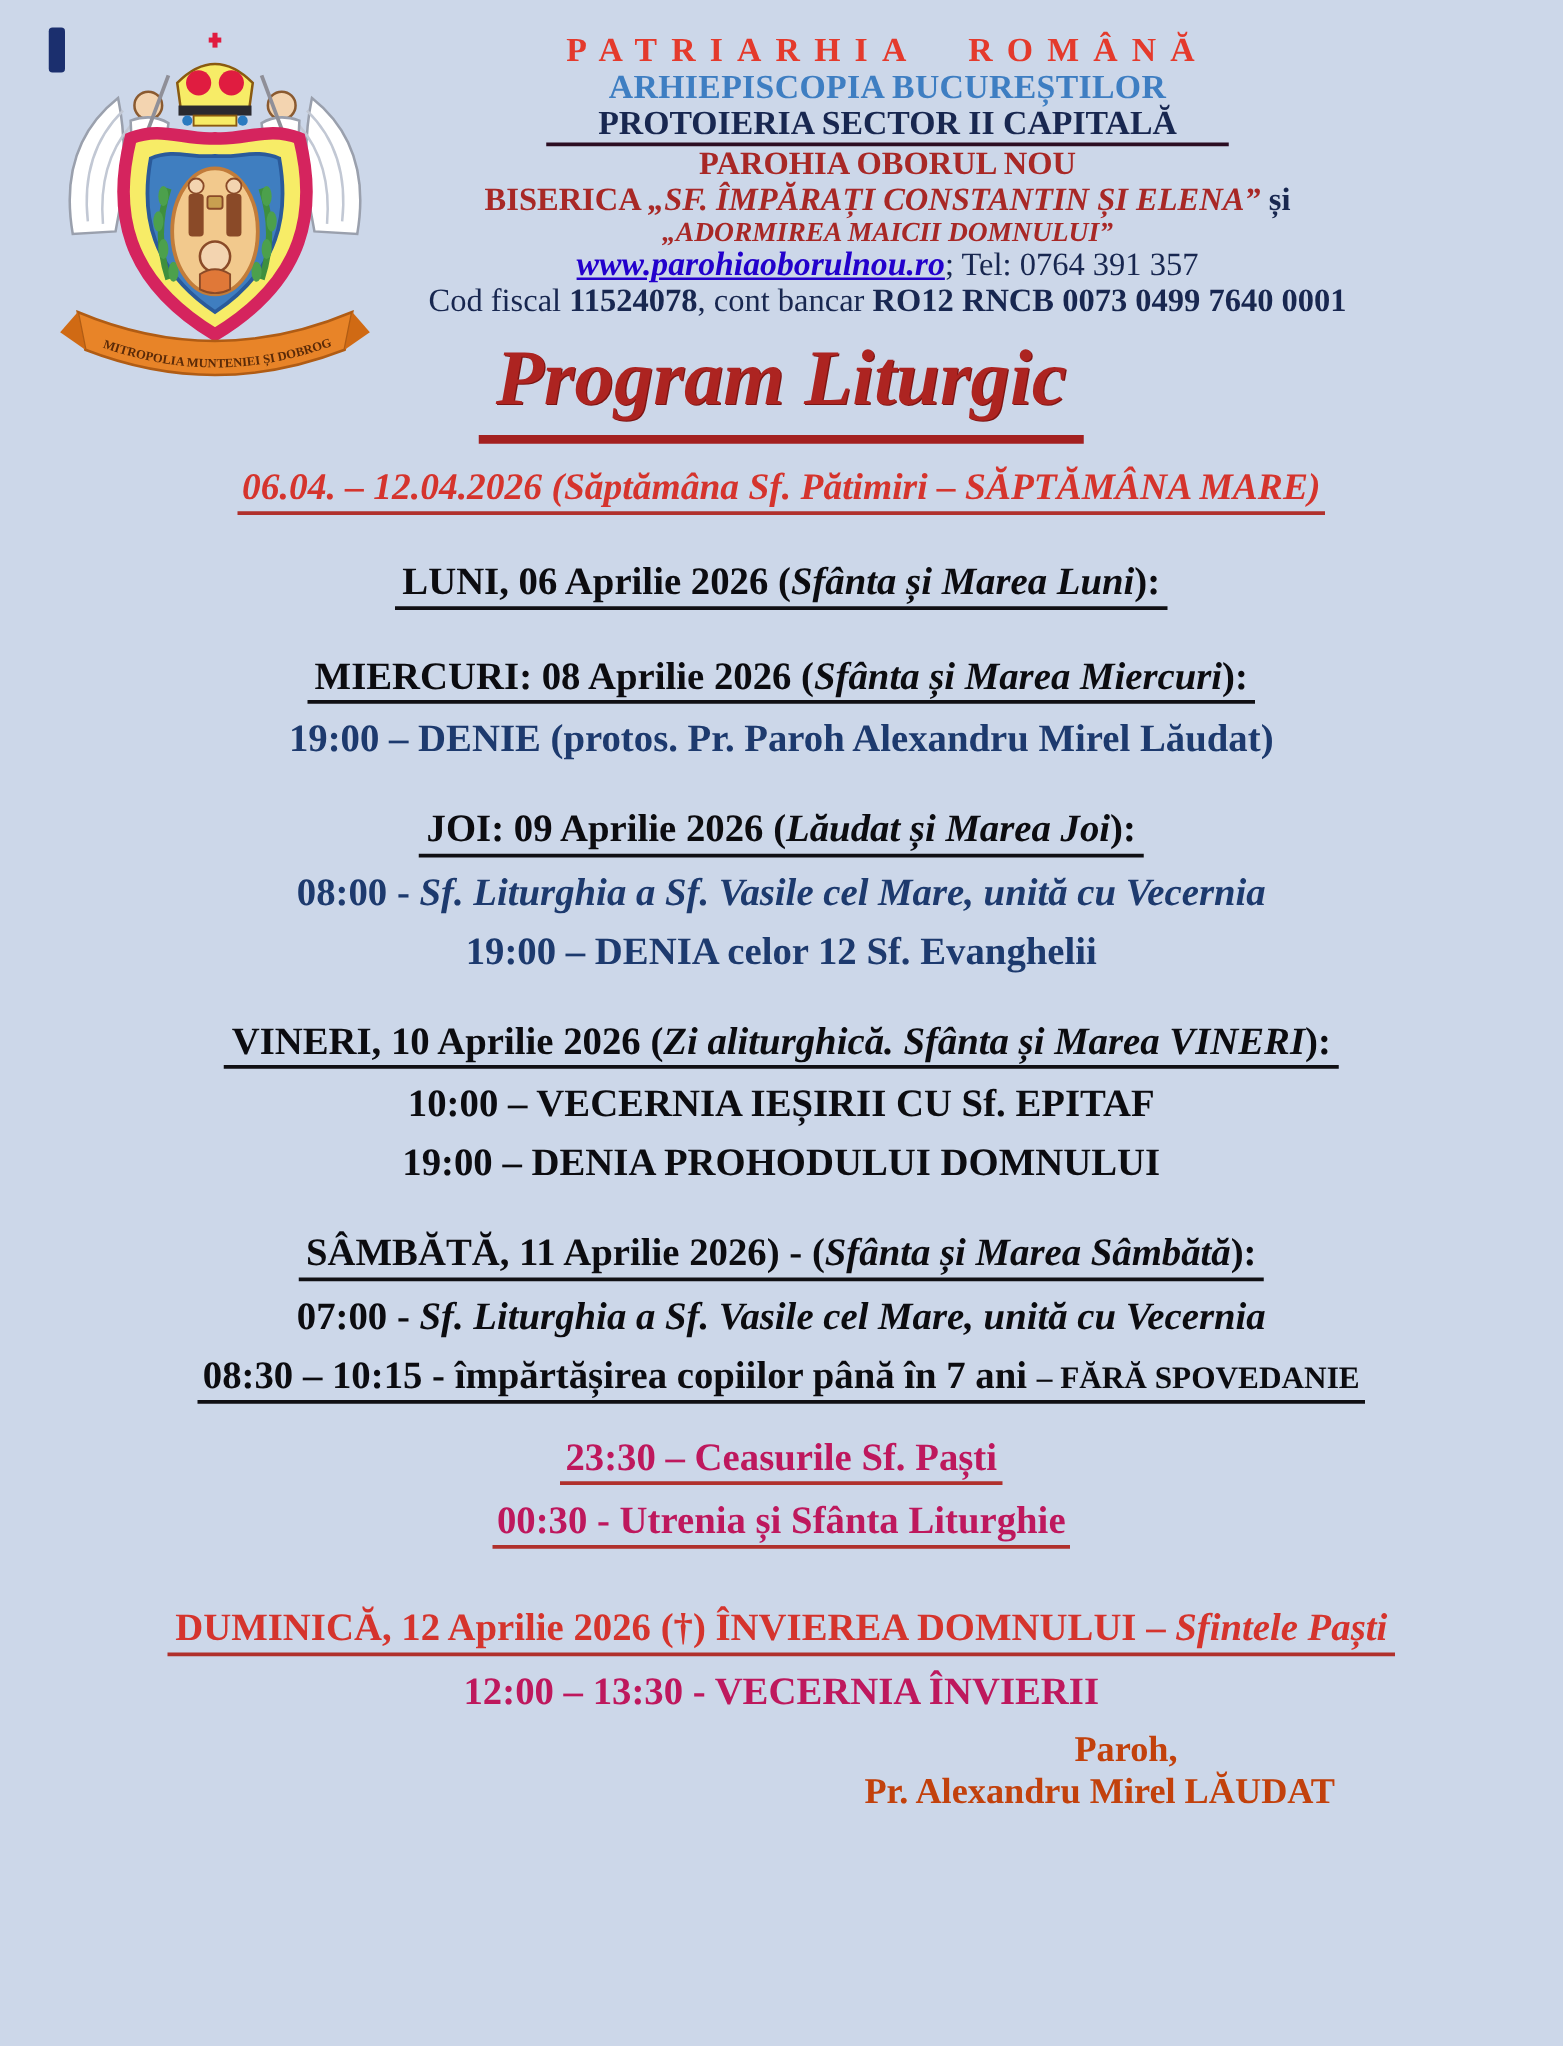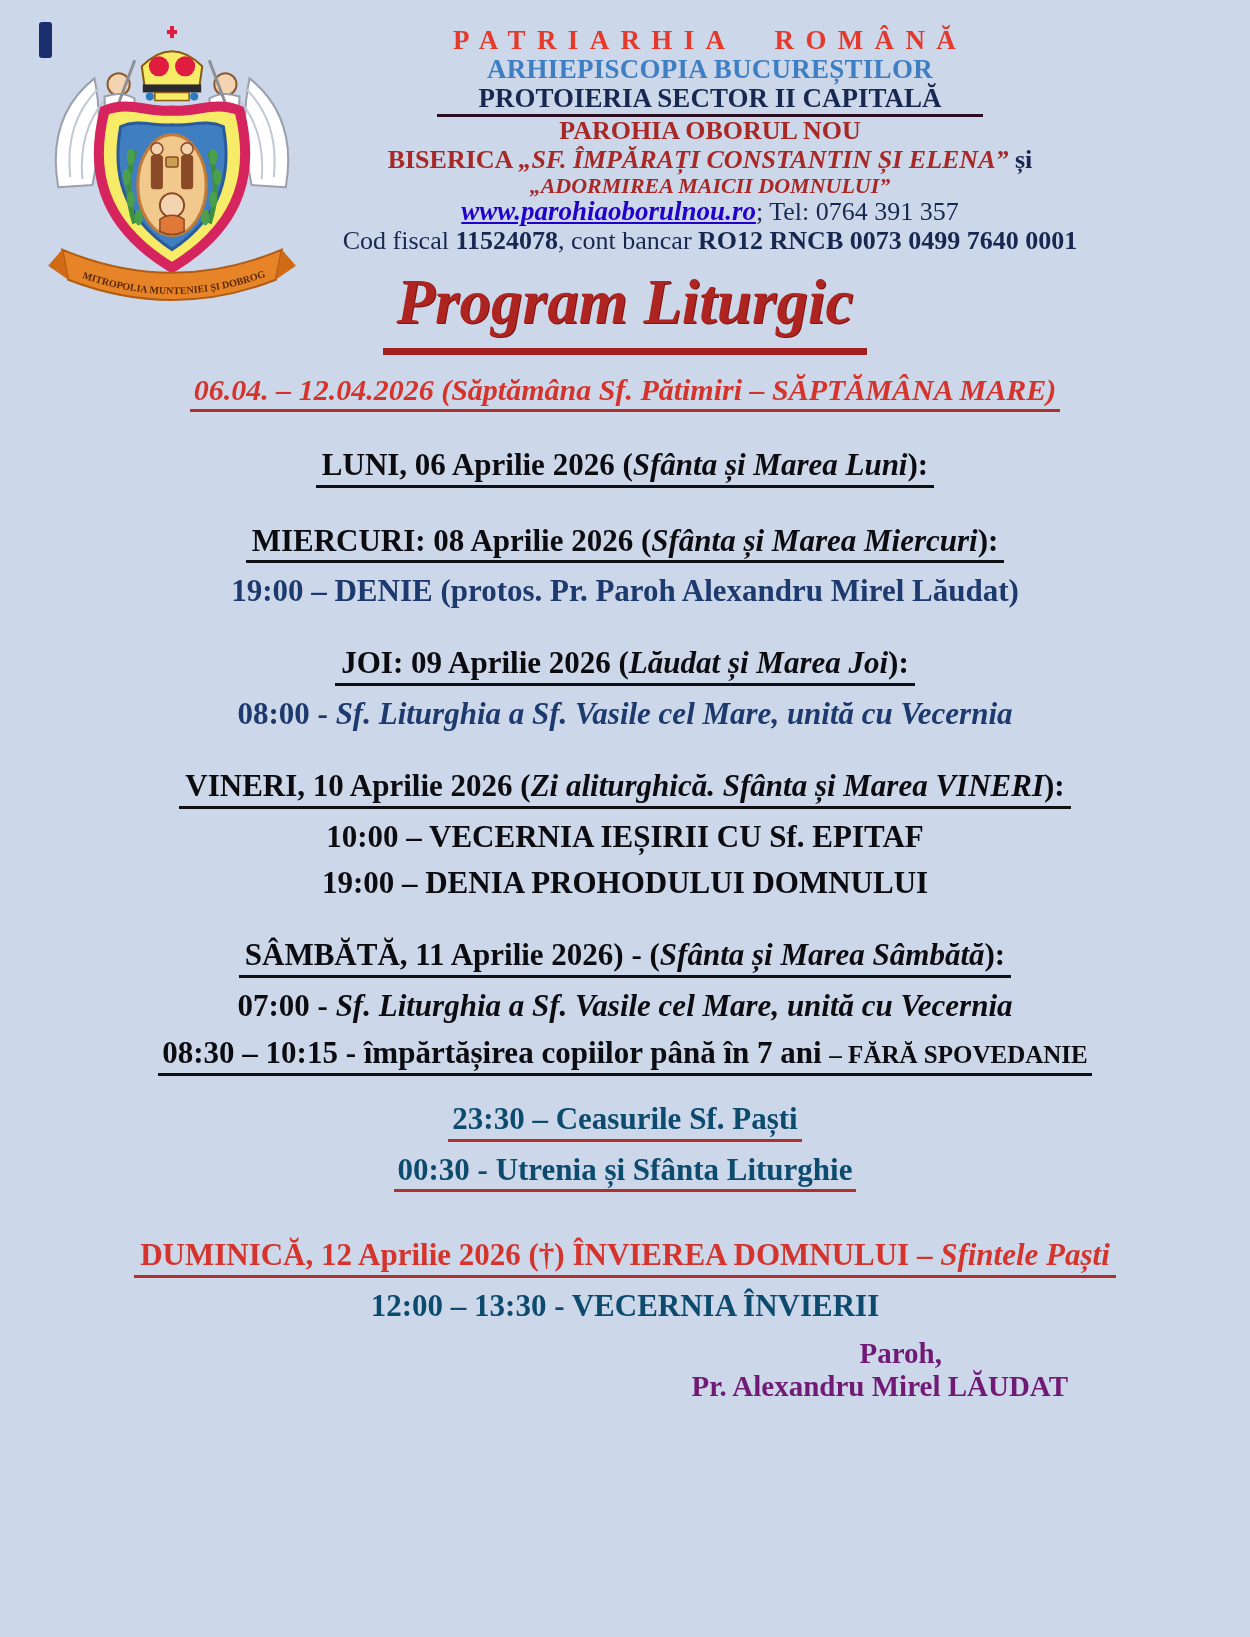--- a/index.html
+++ b/index.html
@@ -54,29 +54,29 @@
   .day-heading{
     display:inline-block;
     font-size:31px;font-weight:bold;color:#0c0c10;
     border-bottom:3px solid #101014;
     padding:0 6px 1px;
   }
   .day-heading i{font-style:italic;}
   .day-line{margin-top:9px;font-size:31px;font-weight:bold;color:#1d3a6e;}
   .day-line i{font-style:italic;}
   .day-line.black{color:#0c0c10;}
-  .day-line.red{color:#0c4a6e;}
+  .day-line.red{color:#be185d;}
   .day-line .ul{display:inline-block;border-bottom:3px solid #101014;padding:0 4px 1px;}
   .day-line.red .ul{border-bottom-color:#b0302c;}
   .day-line .small{font-size:25px;}
   .red-sub{margin-top:24px;}
   .day--duminica{margin-top:44px;}
   .day--duminica .day-heading{color:#d5342d;border-bottom-color:#b0302c;}
   
-  .signature{margin-top:12px;text-align:right;font-size:29px;font-weight:bold;color:#701a75;line-height:1.15;}
+  .signature{margin-top:12px;text-align:right;font-size:29px;font-weight:bold;color:#c2410c;line-height:1.15;}
   .sig-1{padding-right:308px;}
   .sig-2{padding-right:182px;}
 </style>
 </head>
 <body>
 
 <div class="page">
 
   <div class="artifact"></div>
 
@@ -174,20 +174,21 @@
 
 
   <div class="day">
     <div><span class="day-heading"><span>MIERCURI: 08 Aprilie 2026 (</span><i>Sfânta și Marea Miercuri</i><span>):</span></span></div>
     <div class="day-line"><span>19:00 – DENIE (protos. Pr. Paroh Alexandru Mirel Lăudat)</span></div>
   </div>
 
   <div class="day">
     <div><span class="day-heading"><span>JOI: 09 Aprilie 2026 (</span><i>Lăudat și Marea Joi</i><span>):</span></span></div>
     <div class="day-line"><span>08:00 - </span><i>Sf. Liturghia a Sf. Vasile cel Mare, unită cu Vecernia</i></div>
+    <div class="day-line"><span>19:00 – DENIA celor 12 Sf. Evanghelii</span></div>
   </div>
 
   <div class="day">
     <div><span class="day-heading"><span>VINERI, 10 Aprilie 2026 (</span><i>Zi aliturghică. Sfânta și Marea VINERI</i><span>):</span></span></div>
     <div class="day-line black"><span>10:00 – VECERNIA IEȘIRII CU Sf. EPITAF</span></div>
     <div class="day-line black"><span>19:00 – DENIA PROHODULUI DOMNULUI</span></div>
   </div>
 
   <div class="day">
     <div><span class="day-heading"><span>SÂMBĂTĂ, 11 Aprilie 2026) - (</span><i>Sfânta și Marea Sâmbătă</i><span>):</span></span></div>

